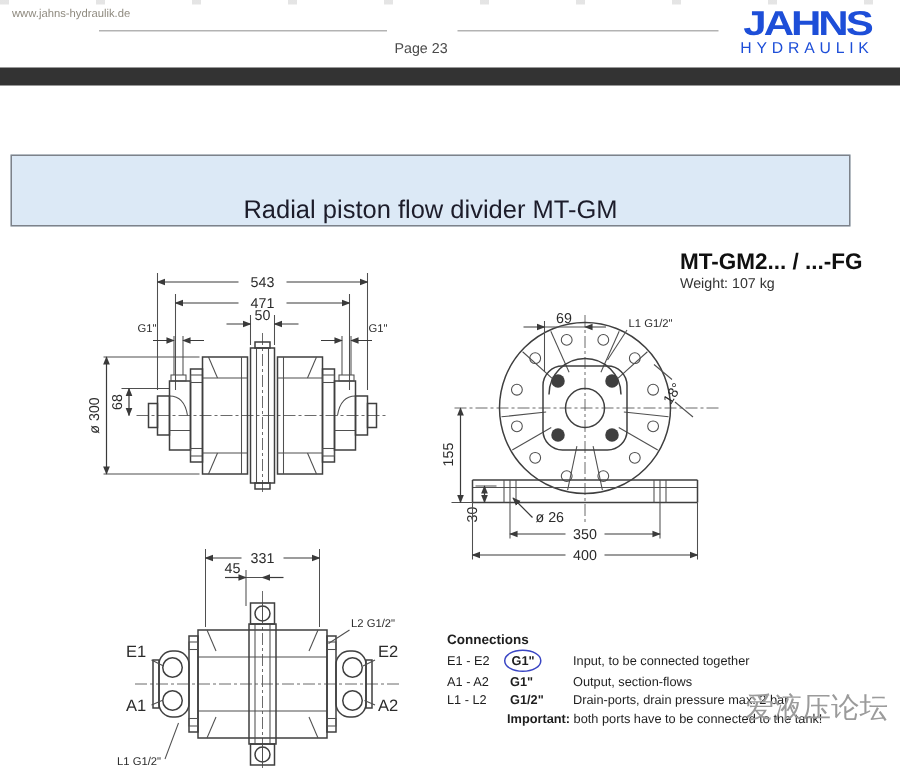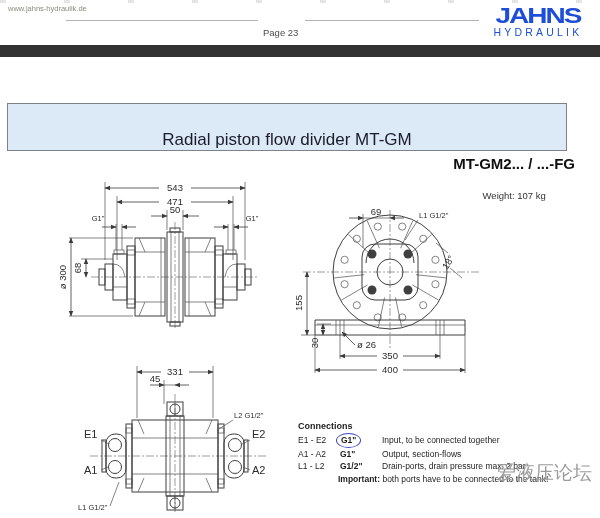--- a/index.html
+++ b/index.html
@@ -18,23 +18,23 @@
   .logo-sub  { font-size:10.5px; font-weight:normal; letter-spacing:3.2px; margin-top:-4px; white-space:nowrap; }
   .header-bar { position:absolute; left:0; top:45px; width:600px; height:12px; background:#333333; }
 
   
   .banner { position:absolute; left:7px; top:103px; width:558px; height:46px;
             background:#dce9f6; border:1.5px solid #7d828a;
             display:flex; align-items:flex-end; justify-content:center; }
   .banner-title { font-size:17px; color:#1c1c2a; }
 
   
-  .product { position:absolute; right:25px; top:155px; text-align:center; }
+  .product { position:absolute; right:25px; top:166px; text-align:left; }
   .product-model  { font-size:15px; font-weight:bold; color:#101010; }
-  .product-weight { font-size:9.5px; color:#333; margin-top:18px; }
+  .product-weight { font-size:9.5px; color:#333; margin-top:1px; }
 
   
   svg.drawing { position:absolute; }
   #side-view { left:55px;  top:166px; }
   #end-view  { left:293px; top:206px; }
   #top-view  { left:56px;  top:360px; }
   .d-line   { stroke:#3f3f3f; stroke-width:1;   fill:none; }
   .d-thin   { stroke:#4f4f4f; stroke-width:.7;  fill:none; }
   .d-dim    { stroke:#3a3a3a; stroke-width:.8;  fill:none; }
   .d-center { stroke:#5a5a5a; stroke-width:.6; stroke-dasharray:8 2 2 2; fill:none; }

